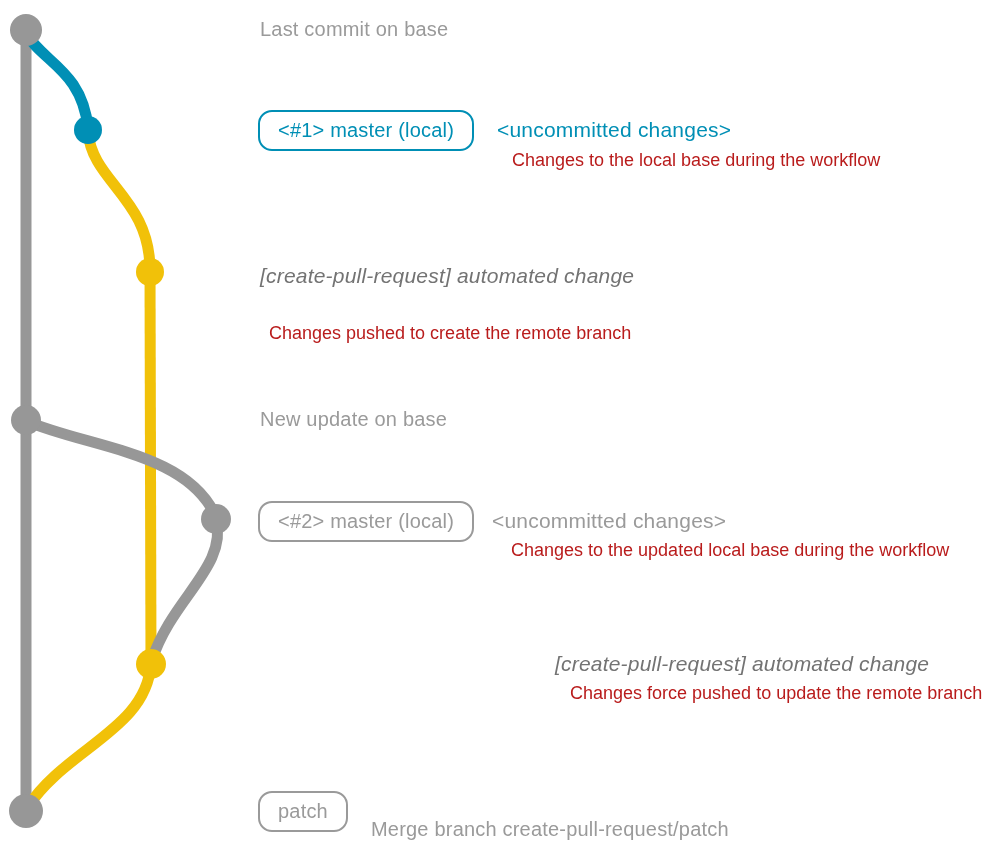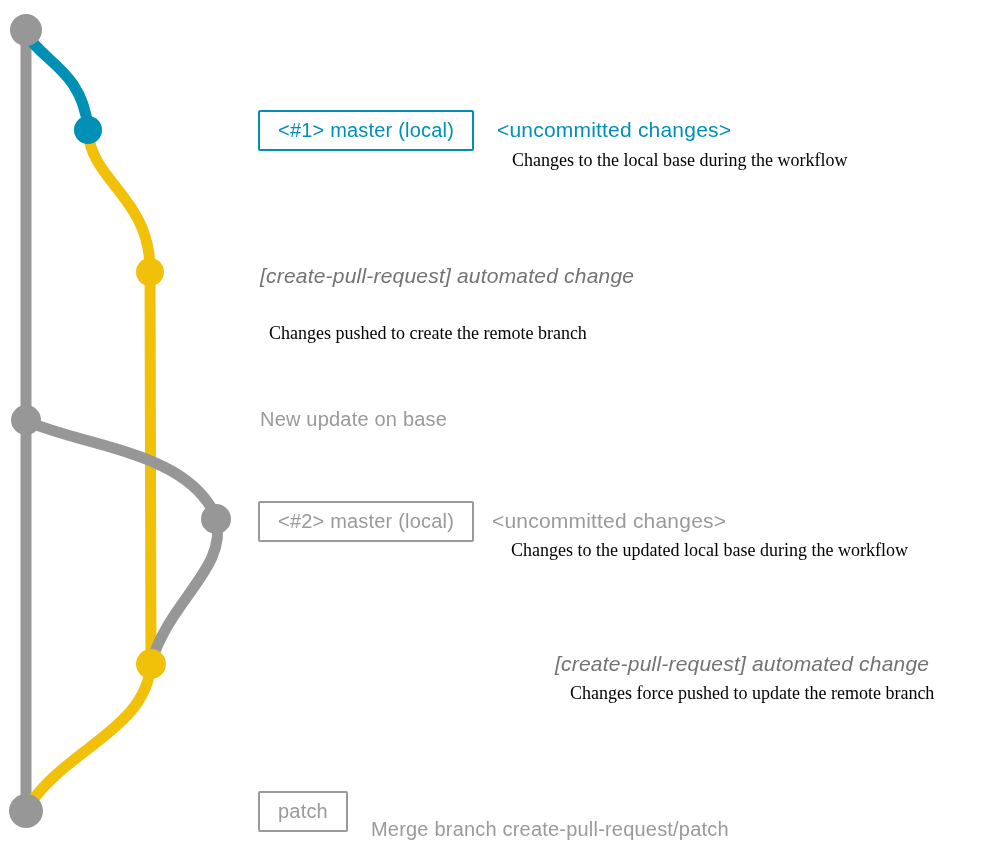--- a/index.html
+++ b/index.html
@@ -20,36 +20,36 @@
     color:#9a9a9a;
     letter-spacing:0.2px;
   }
 
   
   .badge{
     display:inline-block;
     font-size:20px;
     padding:7px 18px;
     border:2px solid currentColor;
-    border-radius:2px;
+    border-radius:14px;
     background:#ffffff;
     letter-spacing:0.2px;
   }
 
   
   .title{
     font-size:21px;
     letter-spacing:0.2px;
   }
 
   
   .note{
-    font-family:Liberation Serif, serif;
+    font-family:Liberation Sans, sans-serif;
     font-size:18px;
-    color:#000000;
+    color:#b91c1c;
   }
 
   .teal{color:#008fb5;}
   .gray{color:#9a9a9a;}
   .yellow{color:#737373;font-style:italic;}
 </style>
 </head>
 <body>
 
 <div id="canvas">
@@ -72,20 +72,21 @@
 
     <circle cx="26" cy="30" r="16" fill="#979797"></circle>
     <circle cx="88" cy="130" r="14" fill="#008fb5"></circle>
     <circle cx="150" cy="272" r="14" fill="#f1c109"></circle>
     <circle cx="26" cy="420" r="15" fill="#979797"></circle>
     <circle cx="216" cy="519" r="15" fill="#979797"></circle>
     <circle cx="151" cy="664" r="15" fill="#f1c109"></circle>
     <circle cx="26" cy="811" r="17" fill="#979797"></circle>
   </svg>
 
+  <div class="abs msg" style="left:260px;top:18px;">Last commit on base</div>
 
   <div class="abs badge teal" style="left:258px;top:110px;">&lt;#1&gt; master (local)</div>
   <div class="abs title teal" style="left:497px;top:118px;">&lt;uncommitted changes&gt;</div>
   <div class="abs note" style="left:512px;top:150px;">Changes to the local base during the workflow</div>
 
   <div class="abs title yellow" style="left:260px;top:264px;">[create-pull-request] automated change</div>
   <div class="abs note" style="left:269px;top:295px;margin-top:28px;">Changes pushed to create the remote branch</div>
 
   <div class="abs msg" style="left:260px;top:408px;">New update on base</div>
 

